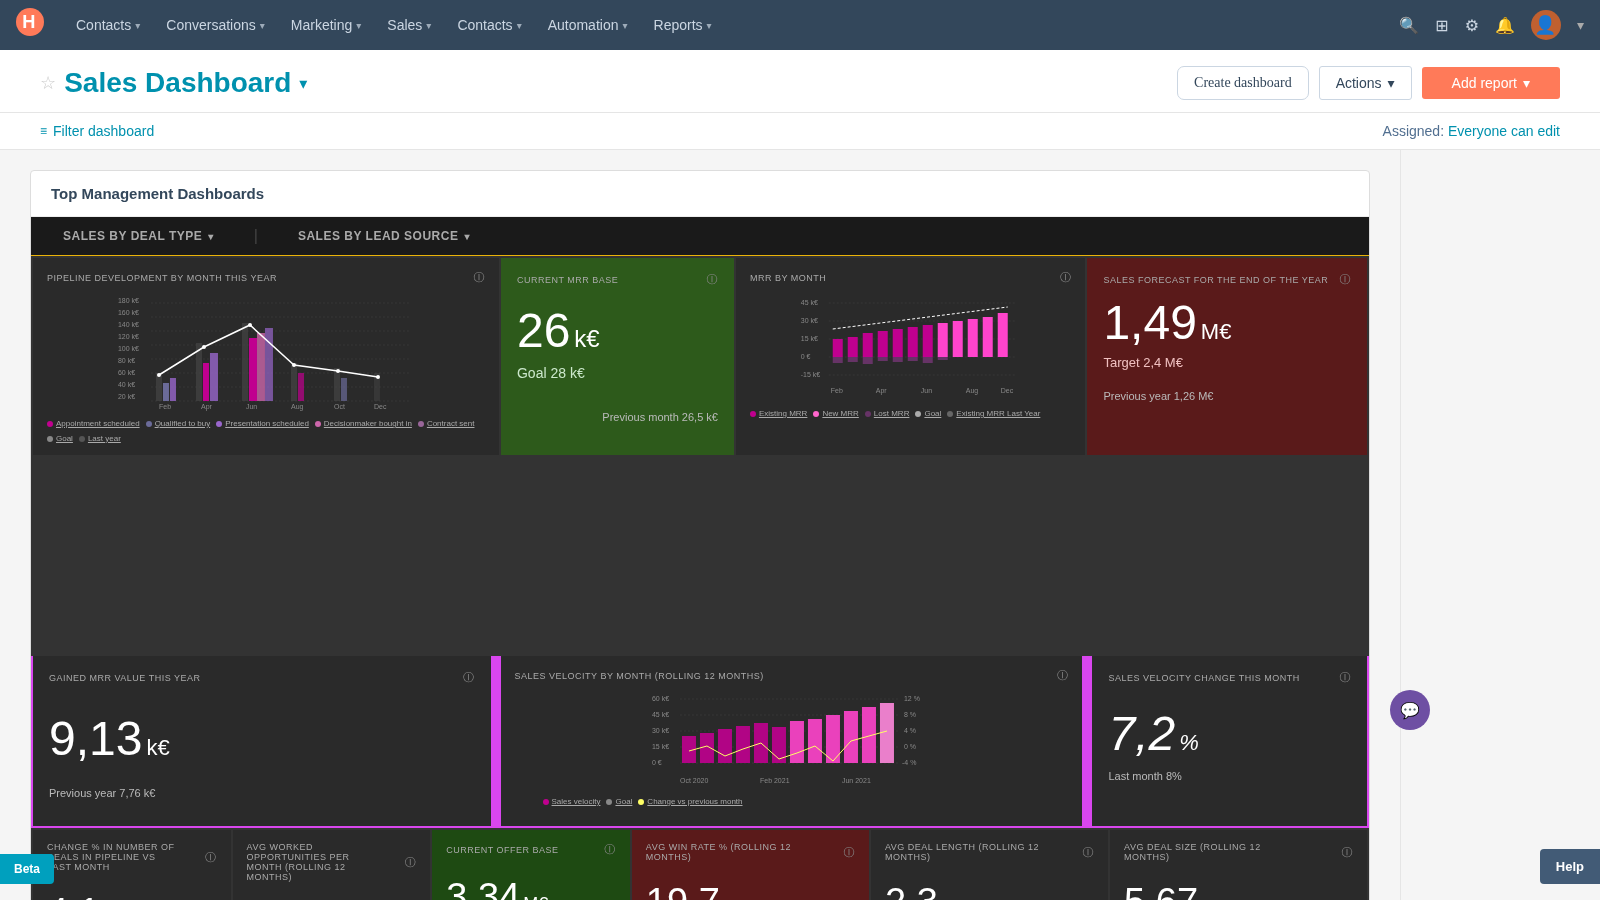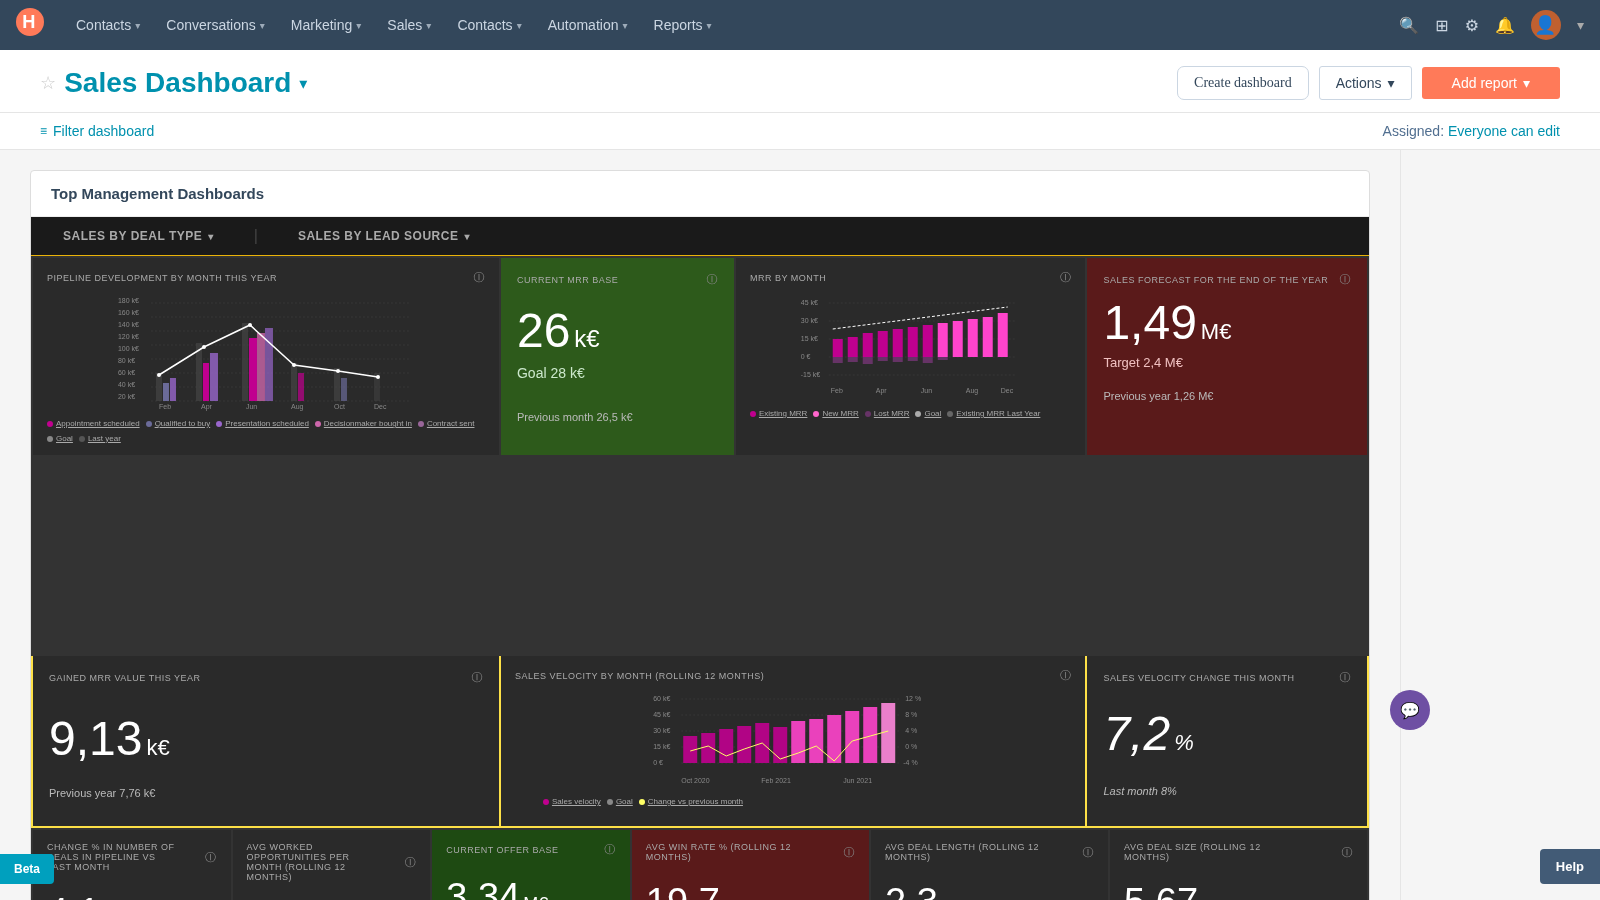--- a/index.html
+++ b/index.html
@@ -553,21 +553,21 @@
             <div class="metric-card green-bg">
               <div class="metric-label">
                 <span>CURRENT MRR BASE</span>
                 <span class="metric-info">ⓘ</span>
               </div>
               <div style="display:flex; align-items:baseline; gap:4px; margin-top: 20px;">
                 <span class="metric-value-large">26</span>
                 <span class="metric-unit" style="color:white; font-size:24px;">k€</span>
               </div>
               <div style="color:#cce8cc; font-size:14px; margin-top:6px;">Goal 28 k€</div>
-              <div class="metric-previous" style="margin-top: 30px;">Previous month 26,5 k€</div>
+              <div class="metric-previous" style="margin-top: 30px; text-align: right;">Previous month 26,5 k€</div>
             </div>
 
             <div class="metric-card" style="padding:12px 14px;">
               <div class="metric-label">
                 <span>MRR BY MONTH</span>
                 <span class="metric-info">ⓘ</span>
               </div>
               <svg viewBox="0 0 220 110" width="100%" height="110">
 
                 <text x="0" y="12" font-size="7" fill="#888">45 k€</text>
@@ -644,21 +644,21 @@
               <div style="display:flex; align-items:baseline; gap:4px; margin-top: 12px;">
                 <span class="metric-value-large">1,49</span>
                 <span class="metric-unit" style="color:white; font-size:22px;">M€</span>
               </div>
               <div style="color:#f0c0c0; font-size:13px; margin-top:4px;">Target 2,4 M€</div>
               <div class="metric-previous" style="margin-top: 20px;">Previous year 1,26 M€</div>
             </div>
 
           </div>
 
-          <div style="display:grid; grid-template-columns: 2fr 1fr 1.5fr 1.2fr; gap:2px; background:#fde047; padding:0 2px 2px 2px;">
+          <div style="display:grid; grid-template-columns: 2fr 1fr 1.5fr 1.2fr; gap:10px; background:#d946ef; padding:0 2px 2px 2px;">
 
             <div class="metric-card">
               <div class="metric-label">
                 <span>GAINED MRR VALUE THIS YEAR</span>
                 <span class="metric-info">ⓘ</span>
               </div>
               <div style="display:flex; align-items:baseline; gap:4px; margin-top: 30px;">
                 <span class="metric-value-large">9,13</span>
                 <span class="metric-unit" style="color:white; font-size:22px;">k€</span>
               </div>
@@ -727,21 +727,21 @@
 
             <div class="metric-card">
               <div class="metric-label">
                 <span>SALES VELOCITY CHANGE THIS MONTH</span>
                 <span class="metric-info">ⓘ</span>
               </div>
               <div style="display:flex; align-items:baseline; gap:4px; margin-top: 25px; font-style: italic;">
                 <span class="metric-value-large">7,2</span>
                 <span class="metric-unit" style="color:white; font-size:22px;">%</span>
               </div>
-              <div class="metric-previous" style="margin-top: 23px; font-style: italic;">Last month 8%</div>
+              <div class="metric-previous" style="margin-top: 8px;">Last month 8%</div>
             </div>
 
           </div>
 
           <div class="bottom-grid">
 
             <div class="small-metric">
               <div class="metric-label">
                 <span style="max-width:80%;">CHANGE % IN NUMBER OF DEALS IN PIPELINE VS LAST MONTH</span>
                 <span class="metric-info">ⓘ</span>

